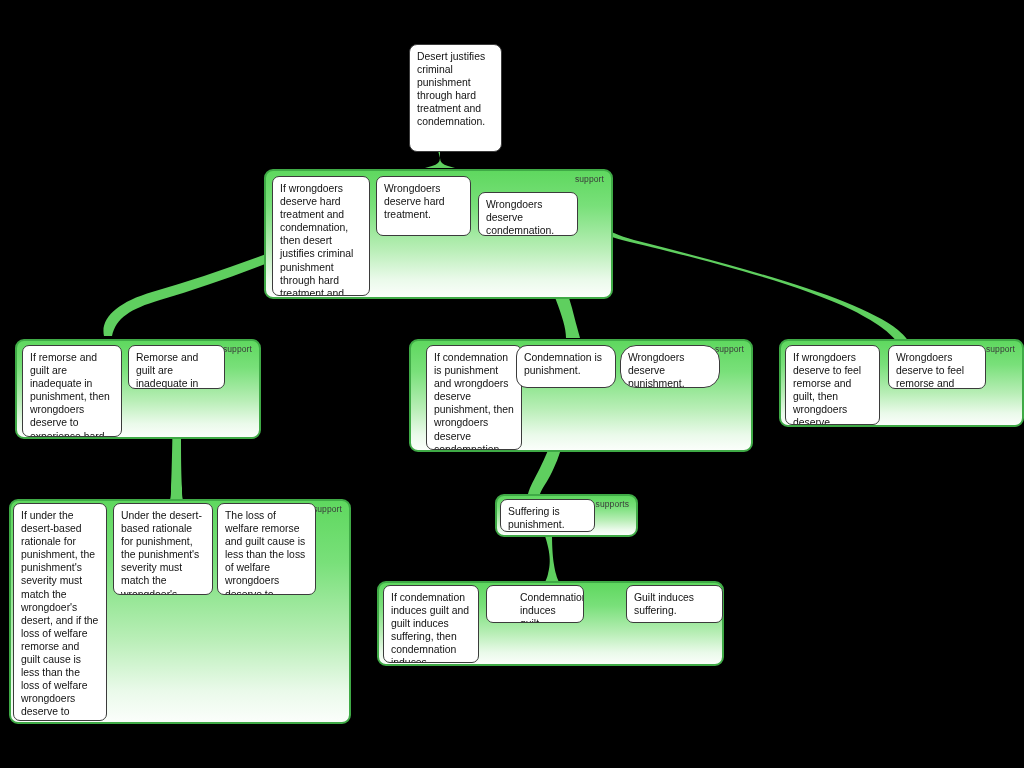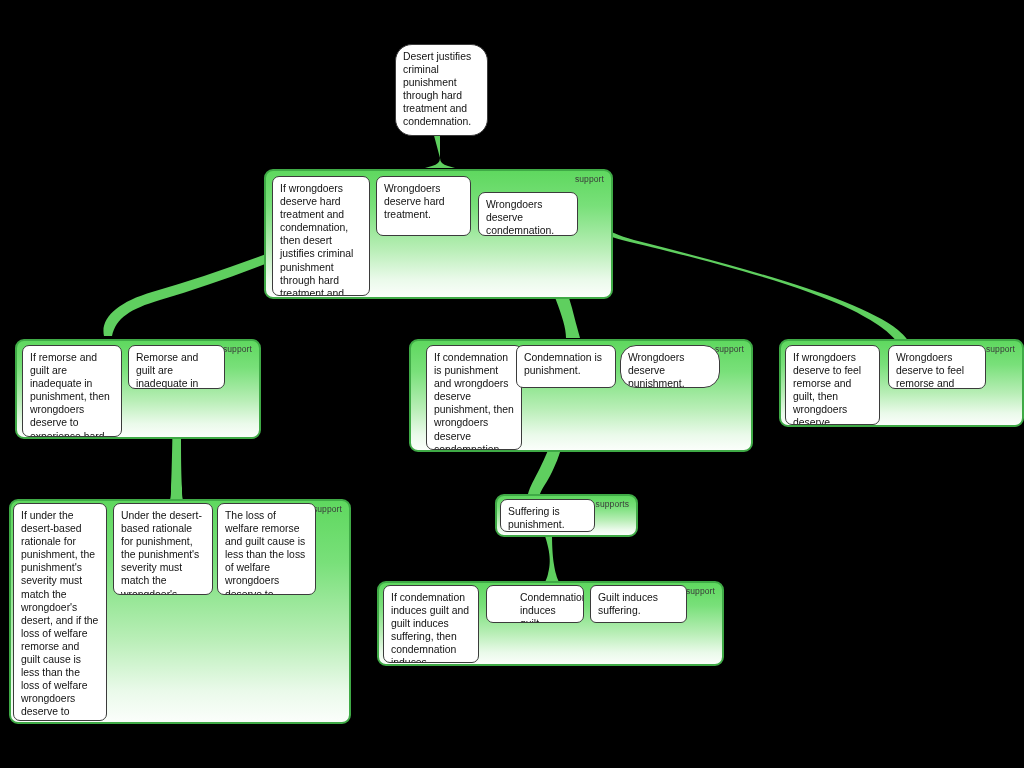--- a/index.html
+++ b/index.html
@@ -88,40 +88,40 @@
              C550,448 558,428 560,388 Z"></path>
 
     <path fill="#5fcf5f" d="M552,533
              C552,556 554,566 556,574
              C557,578 558,580 559,582
              L545,582
              C546,580 547,578 548,574
              C550,566 552,556 544,533 Z"></path>
   </svg>
 
-  <div class="node root" style="left:395px;top:44px;width:93px;height:92px;border-radius:17px;">Desert justifies criminal punishment through hard treatment and condemnation.</div>
+  <div class="node root" style="left:409px;top:44px;width:93px;height:108px;">Desert justifies criminal punishment through hard treatment and condemnation.</div>
 
   <div class="group" style="left:264px;top:169px;width:349px;height:130px;">
     <span class="group-label">support</span>
   </div>
   <div class="node" style="left:272px;top:176px;width:98px;height:120px;">If wrongdoers deserve hard treatment and condemnation, then desert justifies criminal punishment through hard treatment and condemnation.</div>
   <div class="node" style="left:376px;top:176px;width:95px;height:60px;">Wrongdoers deserve hard treatment.</div>
   <div class="node" style="left:478px;top:192px;width:100px;height:44px;">Wrongdoers deserve condemnation.</div>
 
   <div class="group" style="left:15px;top:339px;width:246px;height:100px;">
     <span class="group-label">support</span>
   </div>
   <div class="node" style="left:22px;top:345px;width:100px;height:92px;">If remorse and guilt are inadequate in punishment, then wrongdoers deserve to experience hard treatment.</div>
   <div class="node" style="left:128px;top:345px;width:97px;height:44px;">Remorse and guilt are inadequate in punishment.</div>
 
   <div class="group" style="left:409px;top:339px;width:344px;height:113px;">
     <span class="group-label">support</span>
   </div>
   <div class="node" style="left:414px;top:345px;width:96px;height:105px;margin-left:12px;">If condemnation is punishment and wrongdoers deserve punishment, then wrongdoers deserve condemnation.</div>
-  <div class="node" style="left:516px;top:345px;width:100px;height:43px;">Condemnation is punishment.</div>
+  <div class="node" style="left:516px;top:345px;width:100px;height:43px;border-radius:11px;">Condemnation is punishment.</div>
   <div class="node" style="left:620px;top:345px;width:100px;height:43px;border-radius:16px;">Wrongdoers deserve punishment.</div>
 
   <div class="group" style="left:779px;top:339px;width:245px;height:88px;">
     <span class="group-label">support</span>
   </div>
   <div class="node" style="left:785px;top:345px;width:95px;height:80px;">If wrongdoers deserve to feel remorse and guilt, then wrongdoers deserve condemnation.</div>
   <div class="node" style="left:888px;top:345px;width:98px;height:44px;">Wrongdoers deserve to feel remorse and guilt.</div>
 
   <div class="group" style="left:9px;top:499px;width:342px;height:225px;">
     <span class="group-label">support</span>
@@ -133,15 +133,15 @@
   <div class="group" style="left:495px;top:494px;width:143px;height:43px;">
     <span class="group-label">supports</span>
   </div>
   <div class="node" style="left:500px;top:499px;width:95px;height:33px;">Suffering is punishment.</div>
 
   <div class="group" style="left:377px;top:581px;width:347px;height:85px;">
     <span class="group-label">support</span>
   </div>
   <div class="node" style="left:383px;top:585px;width:96px;height:78px;">If condemnation induces guilt and guilt induces suffering, then condemnation induces suffering.</div>
   <div class="node" style="left:486px;top:585px;width:98px;height:38px;padding-left:33px;">Condemnation induces guilt.</div>
-  <div class="node" style="left:590px;top:585px;width:97px;height:38px;border-radius:6px;">Guilt induces suffering.</div>
+  <div class="node" style="left:626px;top:585px;width:97px;height:38px;">Guilt induces suffering.</div>
 
 </div>
 
 </body></html>

